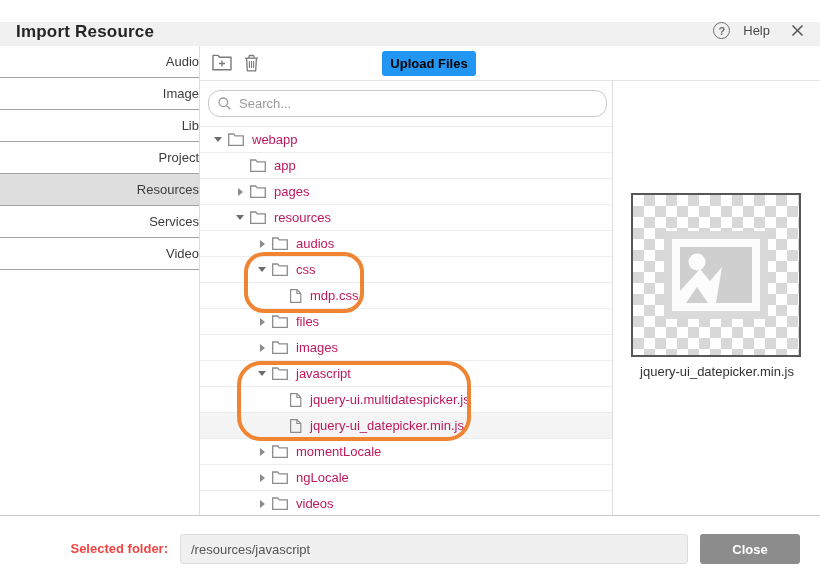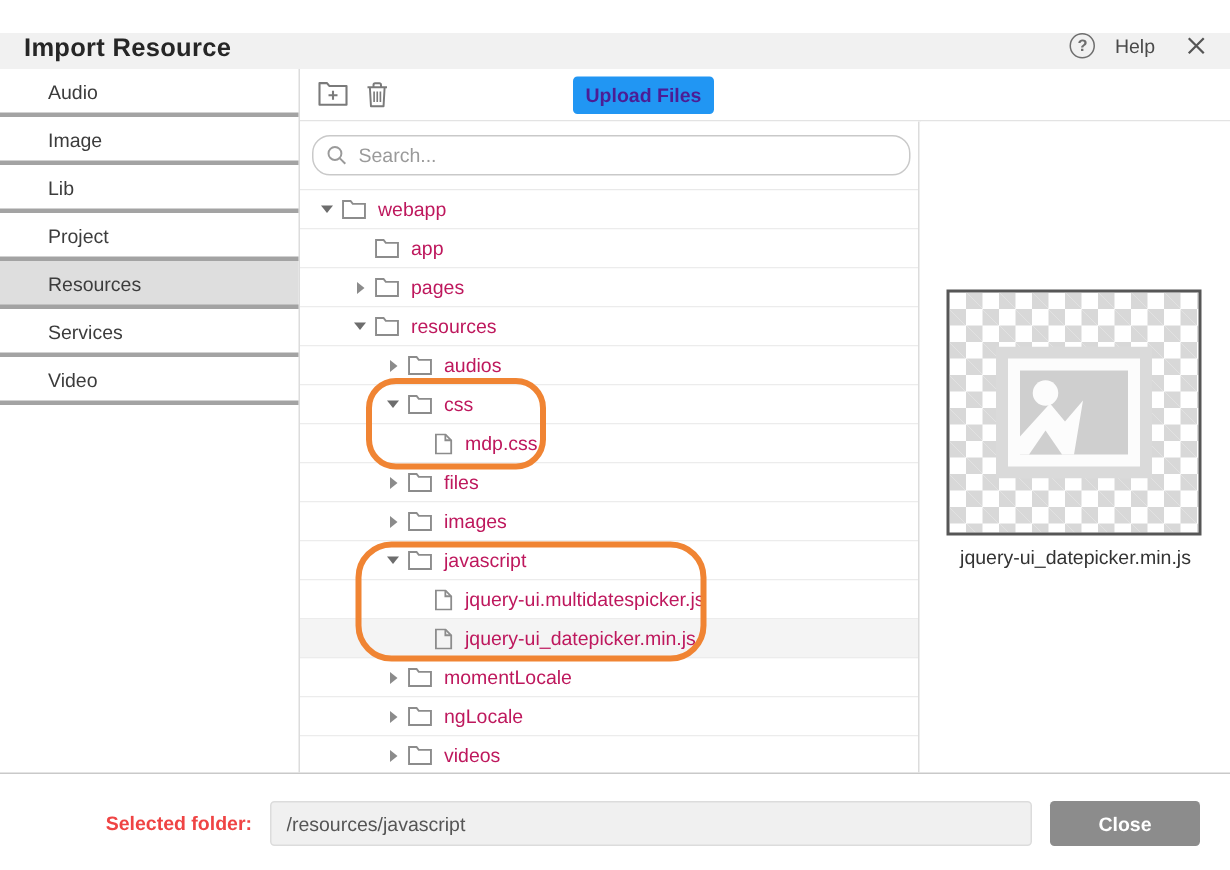--- a/index.html
+++ b/index.html
@@ -15,32 +15,32 @@
   .header-right { margin-left:auto; display:flex; align-items:center; gap:13px; }
   .help-circle { width:17px; height:17px; border:1.4px solid #6e6e6e; border-radius:50%;
                  display:flex; align-items:center; justify-content:center;
                  font-size:11px; color:#6e6e6e; font-weight:600; }
   .help-label { font-size:13px; color:#4a4a4a; }
   .close-x { margin-left:8px; cursor:pointer; display:flex; }
 
   
   .sidebar { position:absolute; left:0; top:46px; width:200px; height:469px;
              background:#fff; border-right:1px solid #dcdcdc; }
-  .side-item { height:32px; line-height:32px; border-bottom:3px solid #a3a3a3;
-               padding-left:32px; font-size:13px; color:#3c3c3c; cursor:pointer; }
+  .side-item { height:32px; line-height:32px; border-bottom:1px solid #a3a3a3;
+               padding-left:16px; font-size:13px; color:#3c3c3c; cursor:pointer;text-align:right; }
   .side-item.selected { background:#dedede; }
 
   
   .toolbar { position:absolute; left:200px; top:46px; width:620px; height:35px;
              background:#fff; border-bottom:1px solid #e3e3e3; }
   .tool-icon { position:absolute; top:8px; cursor:pointer; display:flex; }
   .tool-newfolder { left:12px; }
   .tool-trash { left:44px; }
   .upload-btn { position:absolute; left:182px; top:5px; width:94px; height:25px;
-                background:#2196f3; color:#4c1d95; border:none; border-radius:3px;
+                background:#2196f3; color:#000000; border:none; border-radius:3px;
                 font-size:13px; font-weight:600; font-family:"Liberation Sans",sans-serif;
                 cursor:pointer; }
 
   
   .tree-panel { position:absolute; left:200px; top:81px; width:413px; height:434px;
                 background:#fff; border-right:1px solid #dcdcdc; }
   .search-wrap { position:absolute; left:8px; top:9px; width:399px; height:27px; }
   .search-input { width:100%; height:100%; border:1px solid #c9c9c9; border-radius:12px;
                   padding:0 8px 0 30px; font-size:13px; color:#0369a1;
                   font-family:"Liberation Sans",sans-serif; outline:none; }

